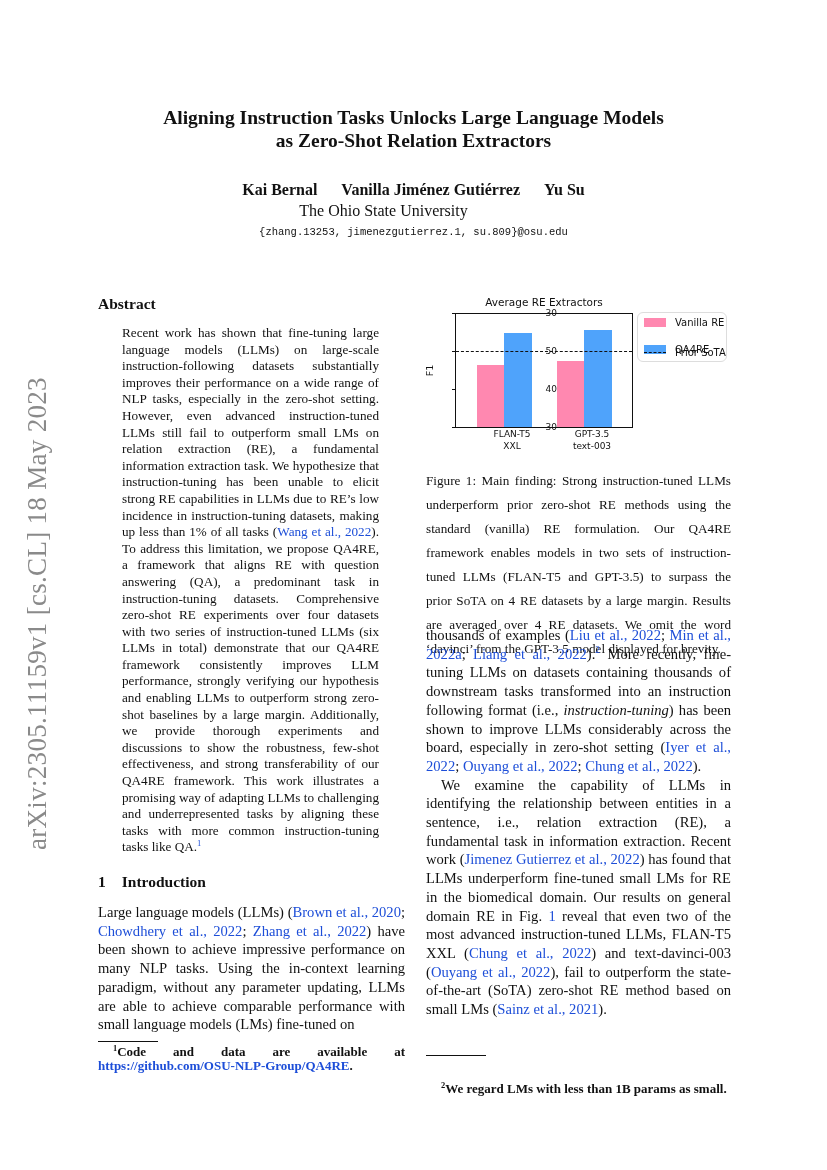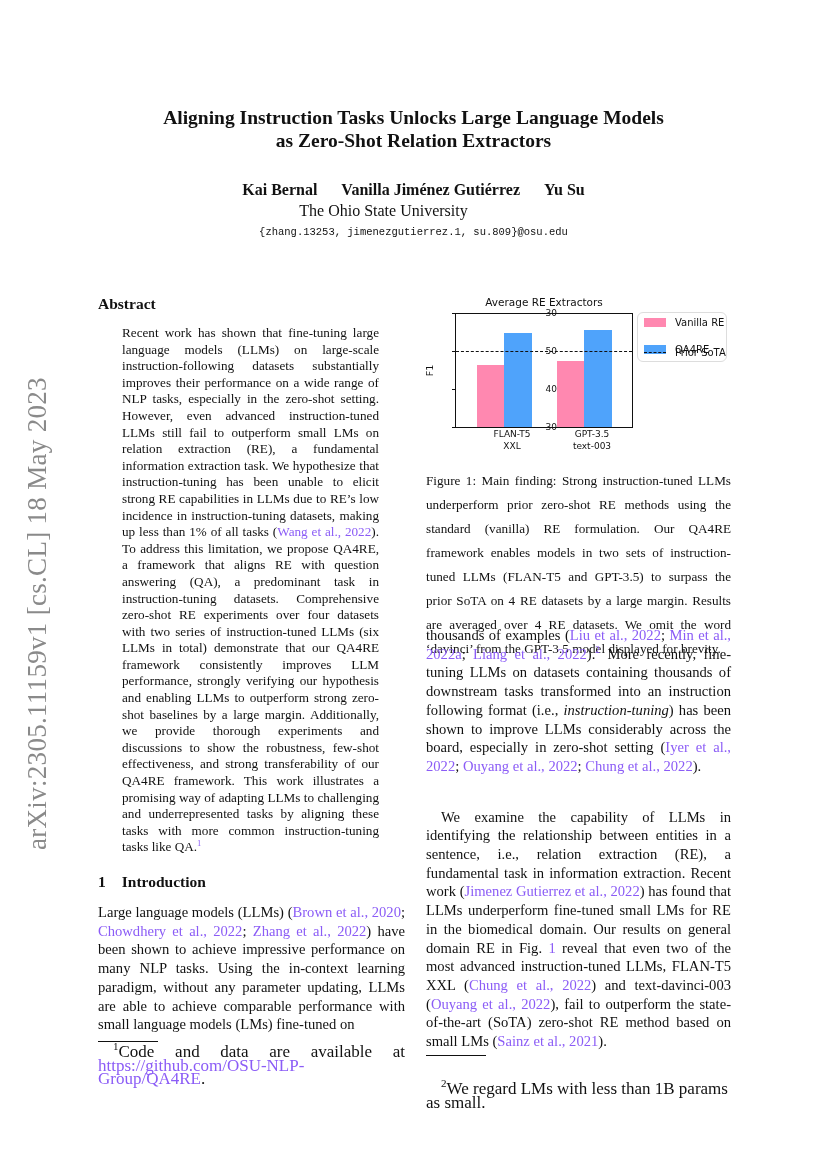--- a/index.html
+++ b/index.html
@@ -1,21 +1,21 @@
 <!DOCTYPE html>
 <html><head>
 <meta charset="utf-8">
 <style>
   html, body { margin: 0; padding: 0; background: #ffffff; }
   body {
     width: 827px; height: 1170px; position: relative; overflow: hidden;
     font-family: "Liberation Serif", "DejaVu Serif", serif; color: #111;
   }
   .abs { position: absolute; }
-  .link { color: #8b5cf6; }
+  .link { color: #1d4ed8; }
   .title {
     left: 0; width: 827px; top: 106px; text-align: center;
     font-weight: bold; font-size: 19.5px; line-height: 23px;
   }
   .authors { left: 0; width: 827px; top: 181px; text-align: center; font-weight: bold; font-size: 16px; }
   .authors span { margin: 0 10px; }
   .affil { left: 16px; width: 735px; top: 202px; text-align: center; font-size: 16px; }
   .email { left: 0; width: 827px; top: 226px; text-align: center; font-size: 10.5px;
     font-family: "Liberation Mono", "DejaVu Sans Mono", monospace; }
   .arxiv {
@@ -26,29 +26,29 @@
   .abstract-h { left: 98px; width: 307px; top: 295px; text-align: left; font-weight: bold; font-size: 15.5px; }
   .para {
     font-size: 13.2px; line-height: 16.6px; text-align: justify; hyphens: auto;
   }
   .abstract-body { left: 122px; width: 257px; top: 325px; }
   .body-text { font-size: 14.6px; line-height: 18.7px; text-align: justify; }
   .sec-h { left: 98px; top: 873px; font-weight: bold; font-size: 15.5px; }
   .sec-h .num { margin-right: 16px; }
   .intro-left { left: 98px; width: 307px; top: 903px; }
   .fn-rule { height: 1px; background: #111; width: 60px; }
-  .fn { font-size: 17px; line-height: 13.5px; }
+  .fn { font-size: 13px; line-height: 13.5px; font-weight: bold; }
   .fn1-rule { left: 98px; top: 1041px; }
   .fn1 { left: 98px; width: 307px; top: 1045px; text-indent: 15px; text-align: justify; }
   .fn2-rule { left: 426px; top: 1055px; }
   .fn2 { left: 426px; width: 305px; top: 1082px; text-indent: 15px; }
   sup { font-size: 0.65em; line-height: 0; vertical-align: 0.6em; }
   .caption { left: 426px; width: 305px; top: 469px; font-size: 13.2px; line-height: 24px; text-align: justify; }
   .right-body { left: 426px; width: 305px; top: 626px; }
-  .indent { text-indent: 15px; margin-top: 32px; }
+  .indent { text-indent: 15px; }
   
   .chart { left: 420px; top: 290px; width: 320px; height: 175px; font-family: "DejaVu Sans", sans-serif; }
   .chart-title { position: absolute; left: 35px; width: 178px; top: 6px; text-align: center; font-size: 10.5px; color: #111; }
   .plot { position: absolute; left: 35px; top: 23px; width: 178px; height: 115px; border: 1px solid #111; box-sizing: border-box; }
   .bar { position: absolute; bottom: 0; }
   .sota { position: absolute; left: 0; right: 0; border-top: 1.3px dashed #111; }
   .ytick { position: absolute; font-size: 9px; color: #111; right: 183px; transform: translateY(-50%); }
   .ytick-mark { position: absolute; width: 3px; height: 1px; background: #111; left: 32px; }
   .ylabel { position: absolute; left: 4px; top: 75px; transform: rotate(-90deg); font-size: 9.5px; }
   .xtick { position: absolute; top: 139px; font-size: 9px; text-align: center; line-height: 11.5px; width: 60px; }

